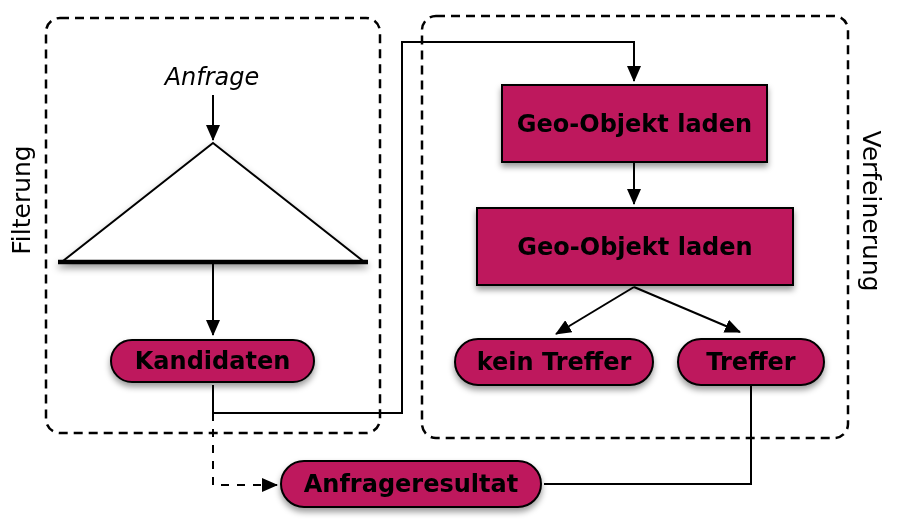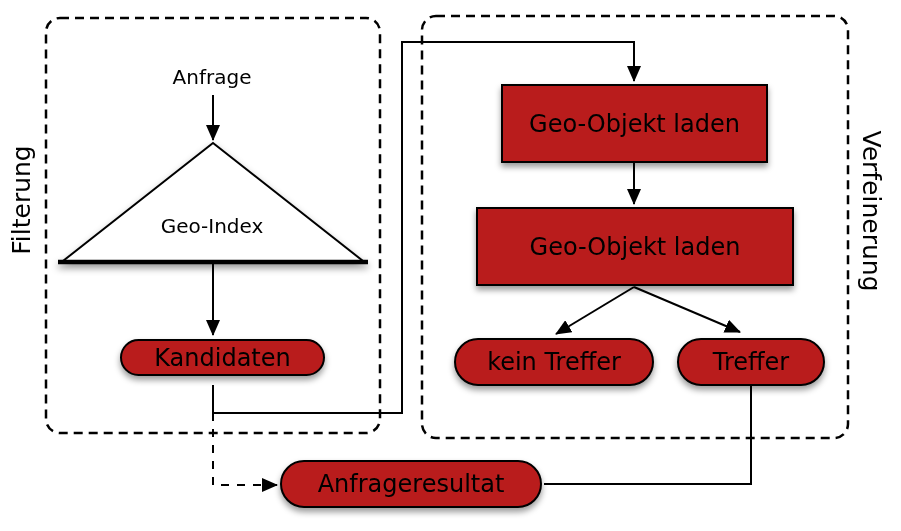--- a/index.html
+++ b/index.html
@@ -9,35 +9,37 @@
     height: 531px;
     background: #ffffff;
     font-family: "DejaVu Sans", "Liberation Sans", sans-serif;
     color: #000000;
     overflow: hidden;
   }
   svg.layer { position: absolute; left: 0; top: 0; }
   .node {
     position: absolute;
     box-sizing: border-box;
-    background: #b91c1c;
+    background: #be185d;
     border: 2.5px solid #000000;
     display: flex;
     align-items: center;
     justify-content: center;
     font-size: 24px;
     white-space: nowrap;
     box-shadow: 0 4px 6px rgba(0,0,0,0.40);
+    font-weight: bold;
   }
   .pill { border-radius: 26px; }
   .freelabel {
     position: absolute;
-    font-size: 20px;
+    font-size: 24px;
     white-space: nowrap;
     transform: translate(-50%, -50%);
+    font-style: italic;
   }
   .side-label {
     position: absolute;
     font-size: 25px;
     white-space: nowrap;
   }
   .side-label.left  { transform: translate(-50%, -50%) rotate(-90deg); }
   .side-label.right { transform: translate(-50%, -50%) rotate(90deg); }
   .edge { fill: none; stroke: #000000; stroke-width: 2; }
   .edge.dashed { stroke-dasharray: 8 8; }
@@ -73,23 +75,22 @@
     <path class="edge" marker-end="url(#arrow)" d="M634,287 L556,334"></path>
     <path class="edge" marker-end="url(#arrow)" d="M634,287 L740,332"></path>
     <path class="edge" d="M751,386 L751,484 L544,484"></path>
     <path class="edge dashed" marker-end="url(#arrow)" d="M213,413 L213,485 L277,485"></path>
   </svg>
 
   <div class="side-label left" style="left:21px; top:200px;">Filterung</div>
   <div class="side-label right" style="left:871px; top:211px;">Verfeinerung</div>
 
   <div class="freelabel" style="left:212px; top:77px;">Anfrage</div>
-  <div class="freelabel" style="left:212px; top:226px;">Geo-Index</div>
 
-  <div class="node pill" style="left:120px; top:339px; width:205px; height:37px; border-radius:23px;">Kandidaten</div>
+  <div class="node pill" style="left:110px; top:339px; width:205px; height:44px; border-radius:23px;">Kandidaten</div>
 
   <div class="node" style="left:501px; top:84px; width:267px; height:79px;">Geo-Objekt laden</div>
 
   <div class="node" style="left:476px; top:207px; width:318px; height:79px;">Geo-Objekt laden</div>
 
   <div class="node pill" style="left:454px; top:338px; width:200px; height:48px; border-radius:24px;">kein Treffer</div>
 
   <div class="node pill" style="left:280px; top:460px; width:262px; height:48px; border-radius:24px;">Anfrageresultat</div>
 
   <div class="node pill" style="left:677px; top:338px; width:148px; height:48px; border-radius:24px;">Treffer</div>

